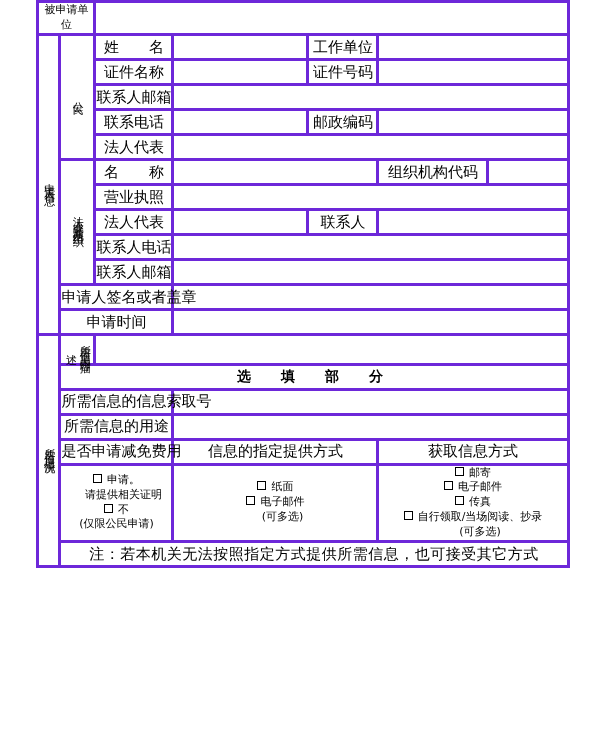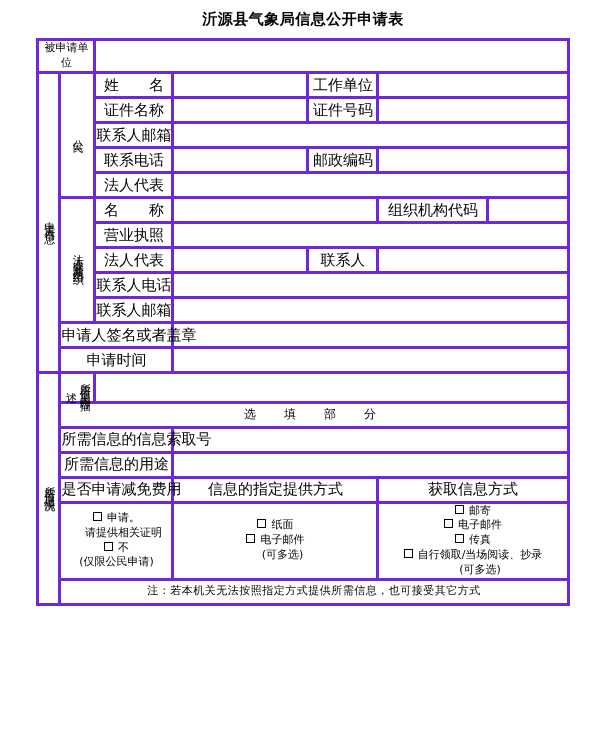--- a/index.html
+++ b/index.html
@@ -60,22 +60,22 @@
     font-size: 15px;
     white-space: nowrap;
   }
   .blank {
     background: #ffffff;
   }
   .big-blank {
     height: 116px;
   }
   .section-title {
-    font-size: 12px;
-    font-weight: normal;
+    font-size: 14px;
+    font-weight: bold;
     letter-spacing: 8px;
     padding-left: 8px;
   }
   .opt-cell {
     text-align: left;
     padding: 5px 6px 6px 8px;
     vertical-align: top;
     font-size: 11px;
     line-height: 1.65;
     height: 66px;
@@ -88,32 +88,31 @@
     width: 7px;
     height: 7px;
     border: 1px solid #000;
     margin-right: 5px;
     vertical-align: 0px;
   }
   .indent1 {
     padding-left: 14px;
   }
   .note-cell {
-    font-size: 11px;
+    font-size: 15px;
     height: 30px;
     letter-spacing: 0.5px;
     margin-top: 40px;
   }
 </style>
 </head>
 <body>
 
 <div class="page">
 
-  <div class="doc-title">沂源县气象局信息公开申请表</div>
 
   <table class="form">
     <colgroup>
       <col style="width:22px">
       <col style="width:35px">
       <col style="width:78px">
       <col style="width:135px">
       <col style="width:70px">
       <col style="width:110px">
       <col style="width:80px">

